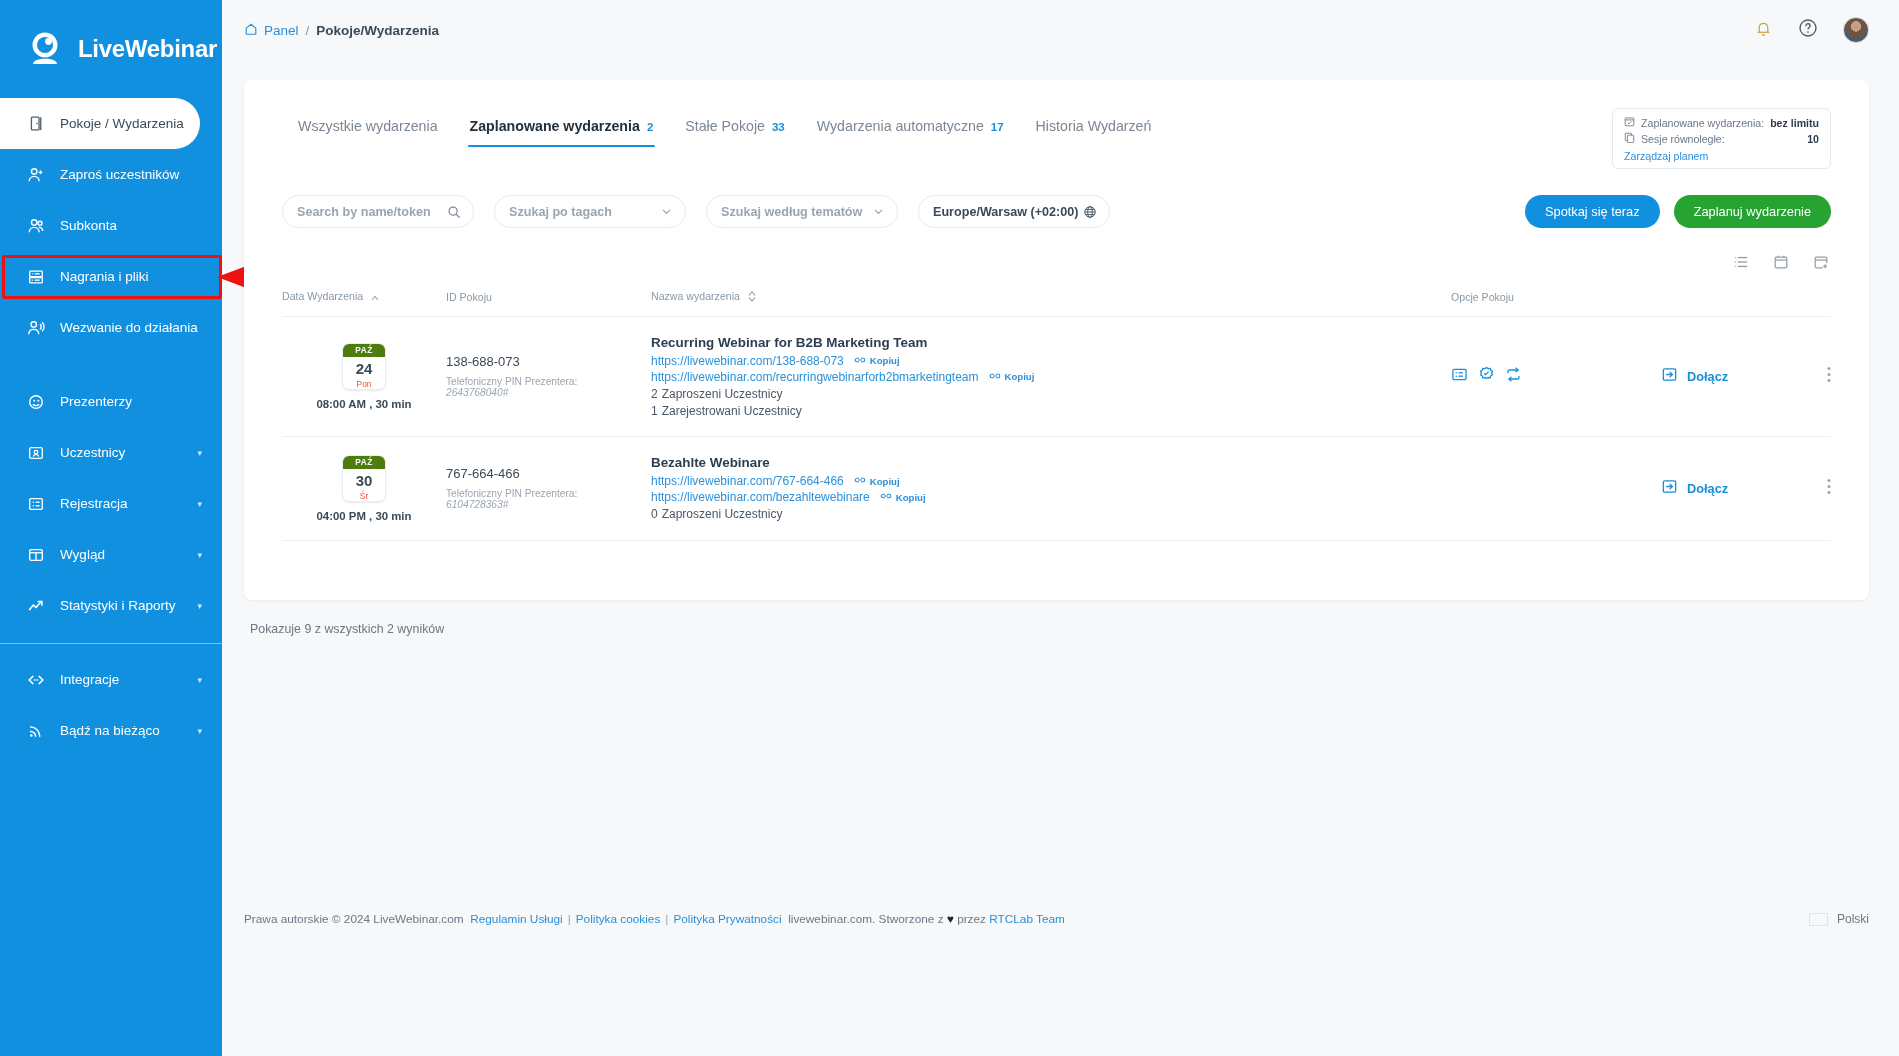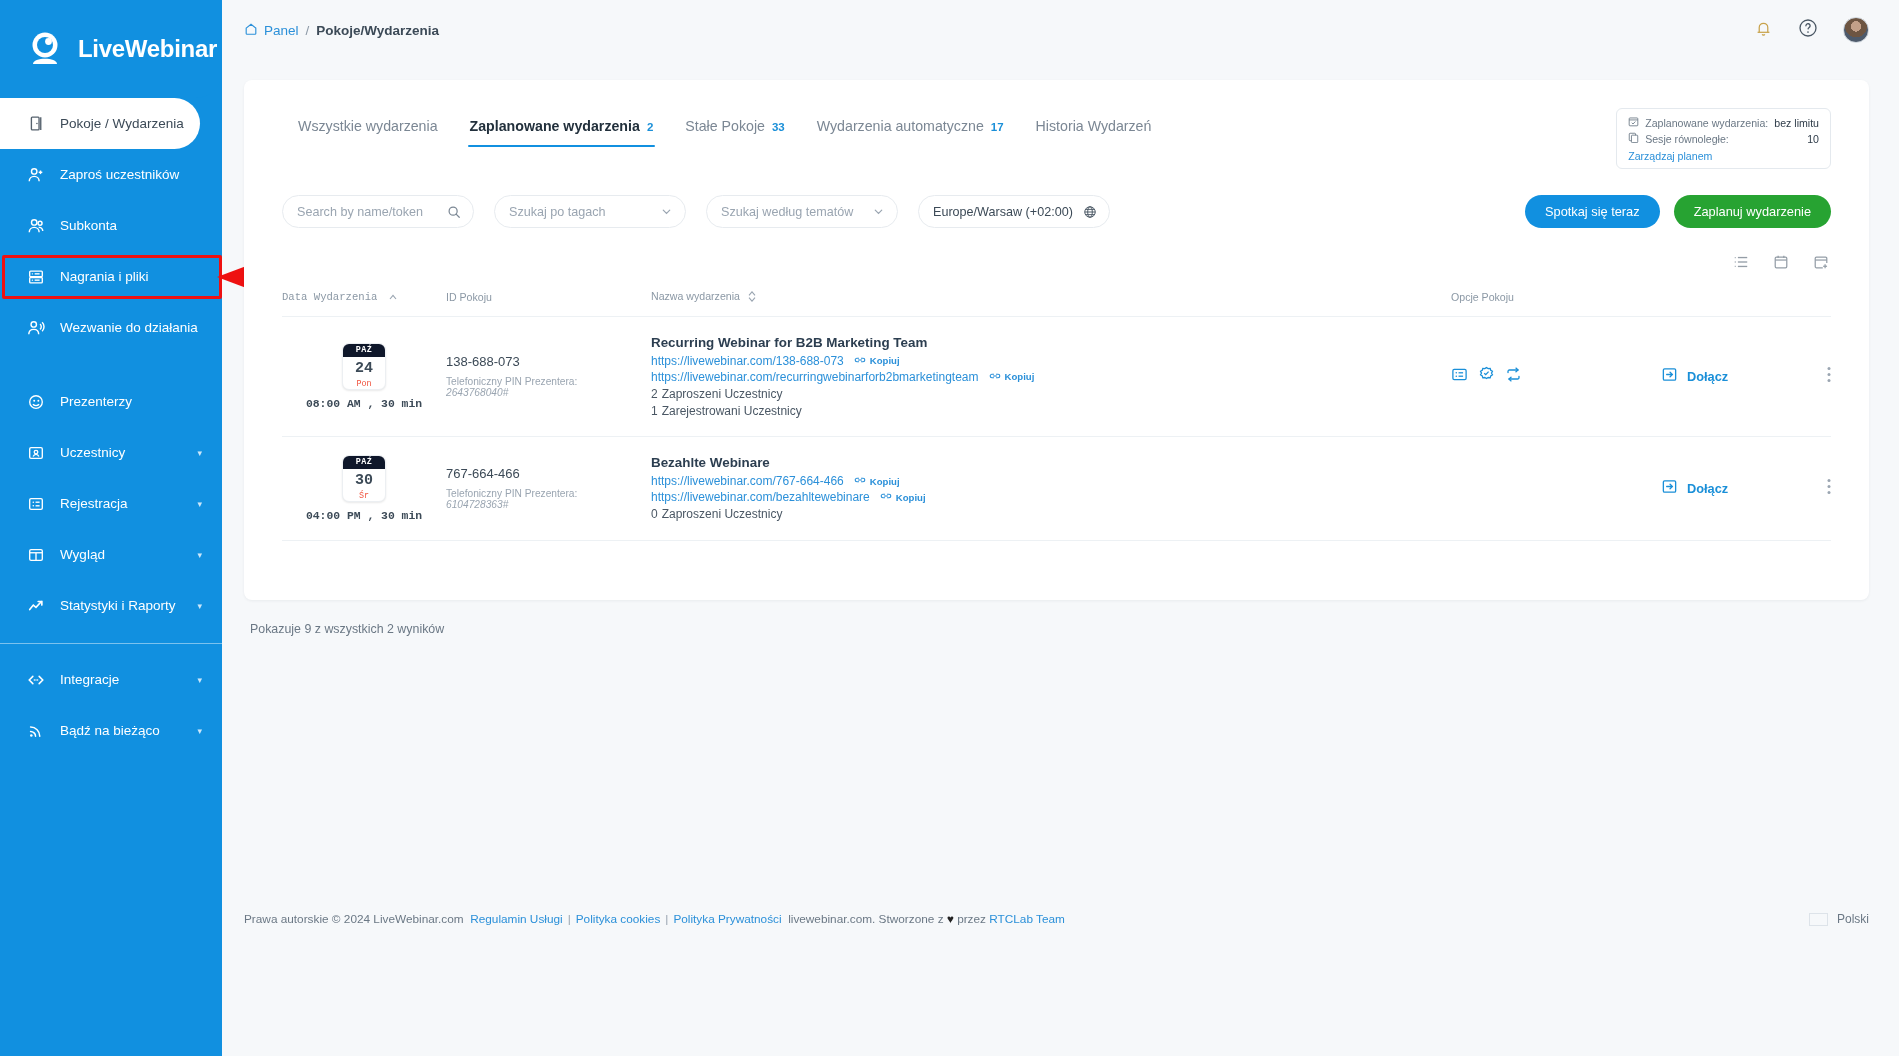--- a/index.html
+++ b/index.html
@@ -92,31 +92,31 @@
   }
   .tab .cnt { font-size: 11.5px; color: #1a8fd8; font-weight: bold; }
   .tab.active .cnt { color: #1a8fd8; }
 
   .plan-box {
     margin-left: auto; border: 1px solid #e4e9ee; border-radius: 6px;
     padding: 7px 11px 6px 11px; font-size: 10.6px; color: #6b7885; min-width: 196px;
   }
   .plan-line { display: flex; align-items: center; gap: 6px; margin-bottom: 3px; }
   .plan-label { white-space: nowrap; }
-  .plan-val { margin-left: auto; font-weight: normal; color: #2f3c49; }
+  .plan-val { margin-left: auto; font-weight: bold; color: #2f3c49; }
   .plan-link { color: #2b90d9; cursor: pointer; margin-top: 2px; display:inline-block; }
 
   
   .filters { display: flex; align-items: center; gap: 20px; margin-top: 26px; }
   .pill {
     height: 33px; border: 1px solid #e7ebef; border-radius: 17px;
     display: flex; align-items: center; padding: 0 14px; background: #fff;
     font-size: 12.6px; color: #9aa5b1; position: relative;
   }
-  .pill .txt { white-space: nowrap; }
+  .pill .txt { white-space: nowrap; font-weight: bold; }
   .pill.search { width: 192px; }
   .pill.tags  { width: 192px; }
   .pill.topic { width: 192px; }
   .pill.tz    { width: 192px; color: #3c4a57; }
   .pill .rt { position: absolute; right: 12px; display:flex; align-items:center; }
   .btns { margin-left: auto; display: flex; gap: 14px; }
   .btn {
     height: 33px; border-radius: 17px; color: #fff; font-size: 12.8px;
     display: flex; align-items: center; padding: 0 20px; cursor: pointer; white-space: nowrap;
   }
@@ -130,27 +130,27 @@
   
   table.evt { width: 100%; border-collapse: collapse; margin-top: 16px; }
   table.evt th {
     text-align: left; font-size: 10.6px; color: #8b98a5; font-weight: normal;
     padding: 0 0 12px 0; border-bottom: 1px solid #edf1f4; white-space: nowrap;
   }
   table.evt th .sort { display:inline-block; margin-left: 5px; vertical-align: middle; }
   table.evt td { border-bottom: 1px solid #edf1f4; padding: 18px 0 18px 0; vertical-align: middle; }
   tr.evt-row:last-child td { border-bottom: 1px solid #edf1f4; }
 
-  .date-cell { width: 164px; text-align: center; font-family: Liberation Mono, monospace; }
+  .date-cell { width: 164px; text-align: center; }
   .cal {
     width: 44px; height: 47px; border-radius: 7px; background: #fff;
     border: 1px solid #eceff2; box-shadow: 0 1px 2px rgba(0,0,0,.09);
     margin: 0 auto; overflow: hidden;
   }
-  .cal-top { background: #0f172a; color:#fff; font-size: 8.4px; font-weight: bold; height: 13px;
+  .cal-top { background: #4d7c0f; color:#fff; font-size: 8.4px; font-weight: bold; height: 13px;
              display:flex; align-items:center; justify-content:center; letter-spacing:.4px;}
   .cal-day { font-size: 15px; font-weight: bold; color: #3c4a57; text-align:center; line-height: 20px; padding-top:2px;}
   .cal-dow { font-size: 8.4px; color: #f0513c; text-align:center; line-height: 10px; }
   .date-time { font-size: 11.4px; font-weight: bold; color: #3c4a57; margin-top: 8px; }
 
   .room-cell { width: 205px; }
   .room-id { font-size: 13px; color: #3c4a57; }
   .room-pin-label { font-size: 10.2px; color: #9aa5b1; margin-top: 7px; }
   .room-pin { font-size: 10.2px; color: #9aa5b1; font-style: italic; }
 

